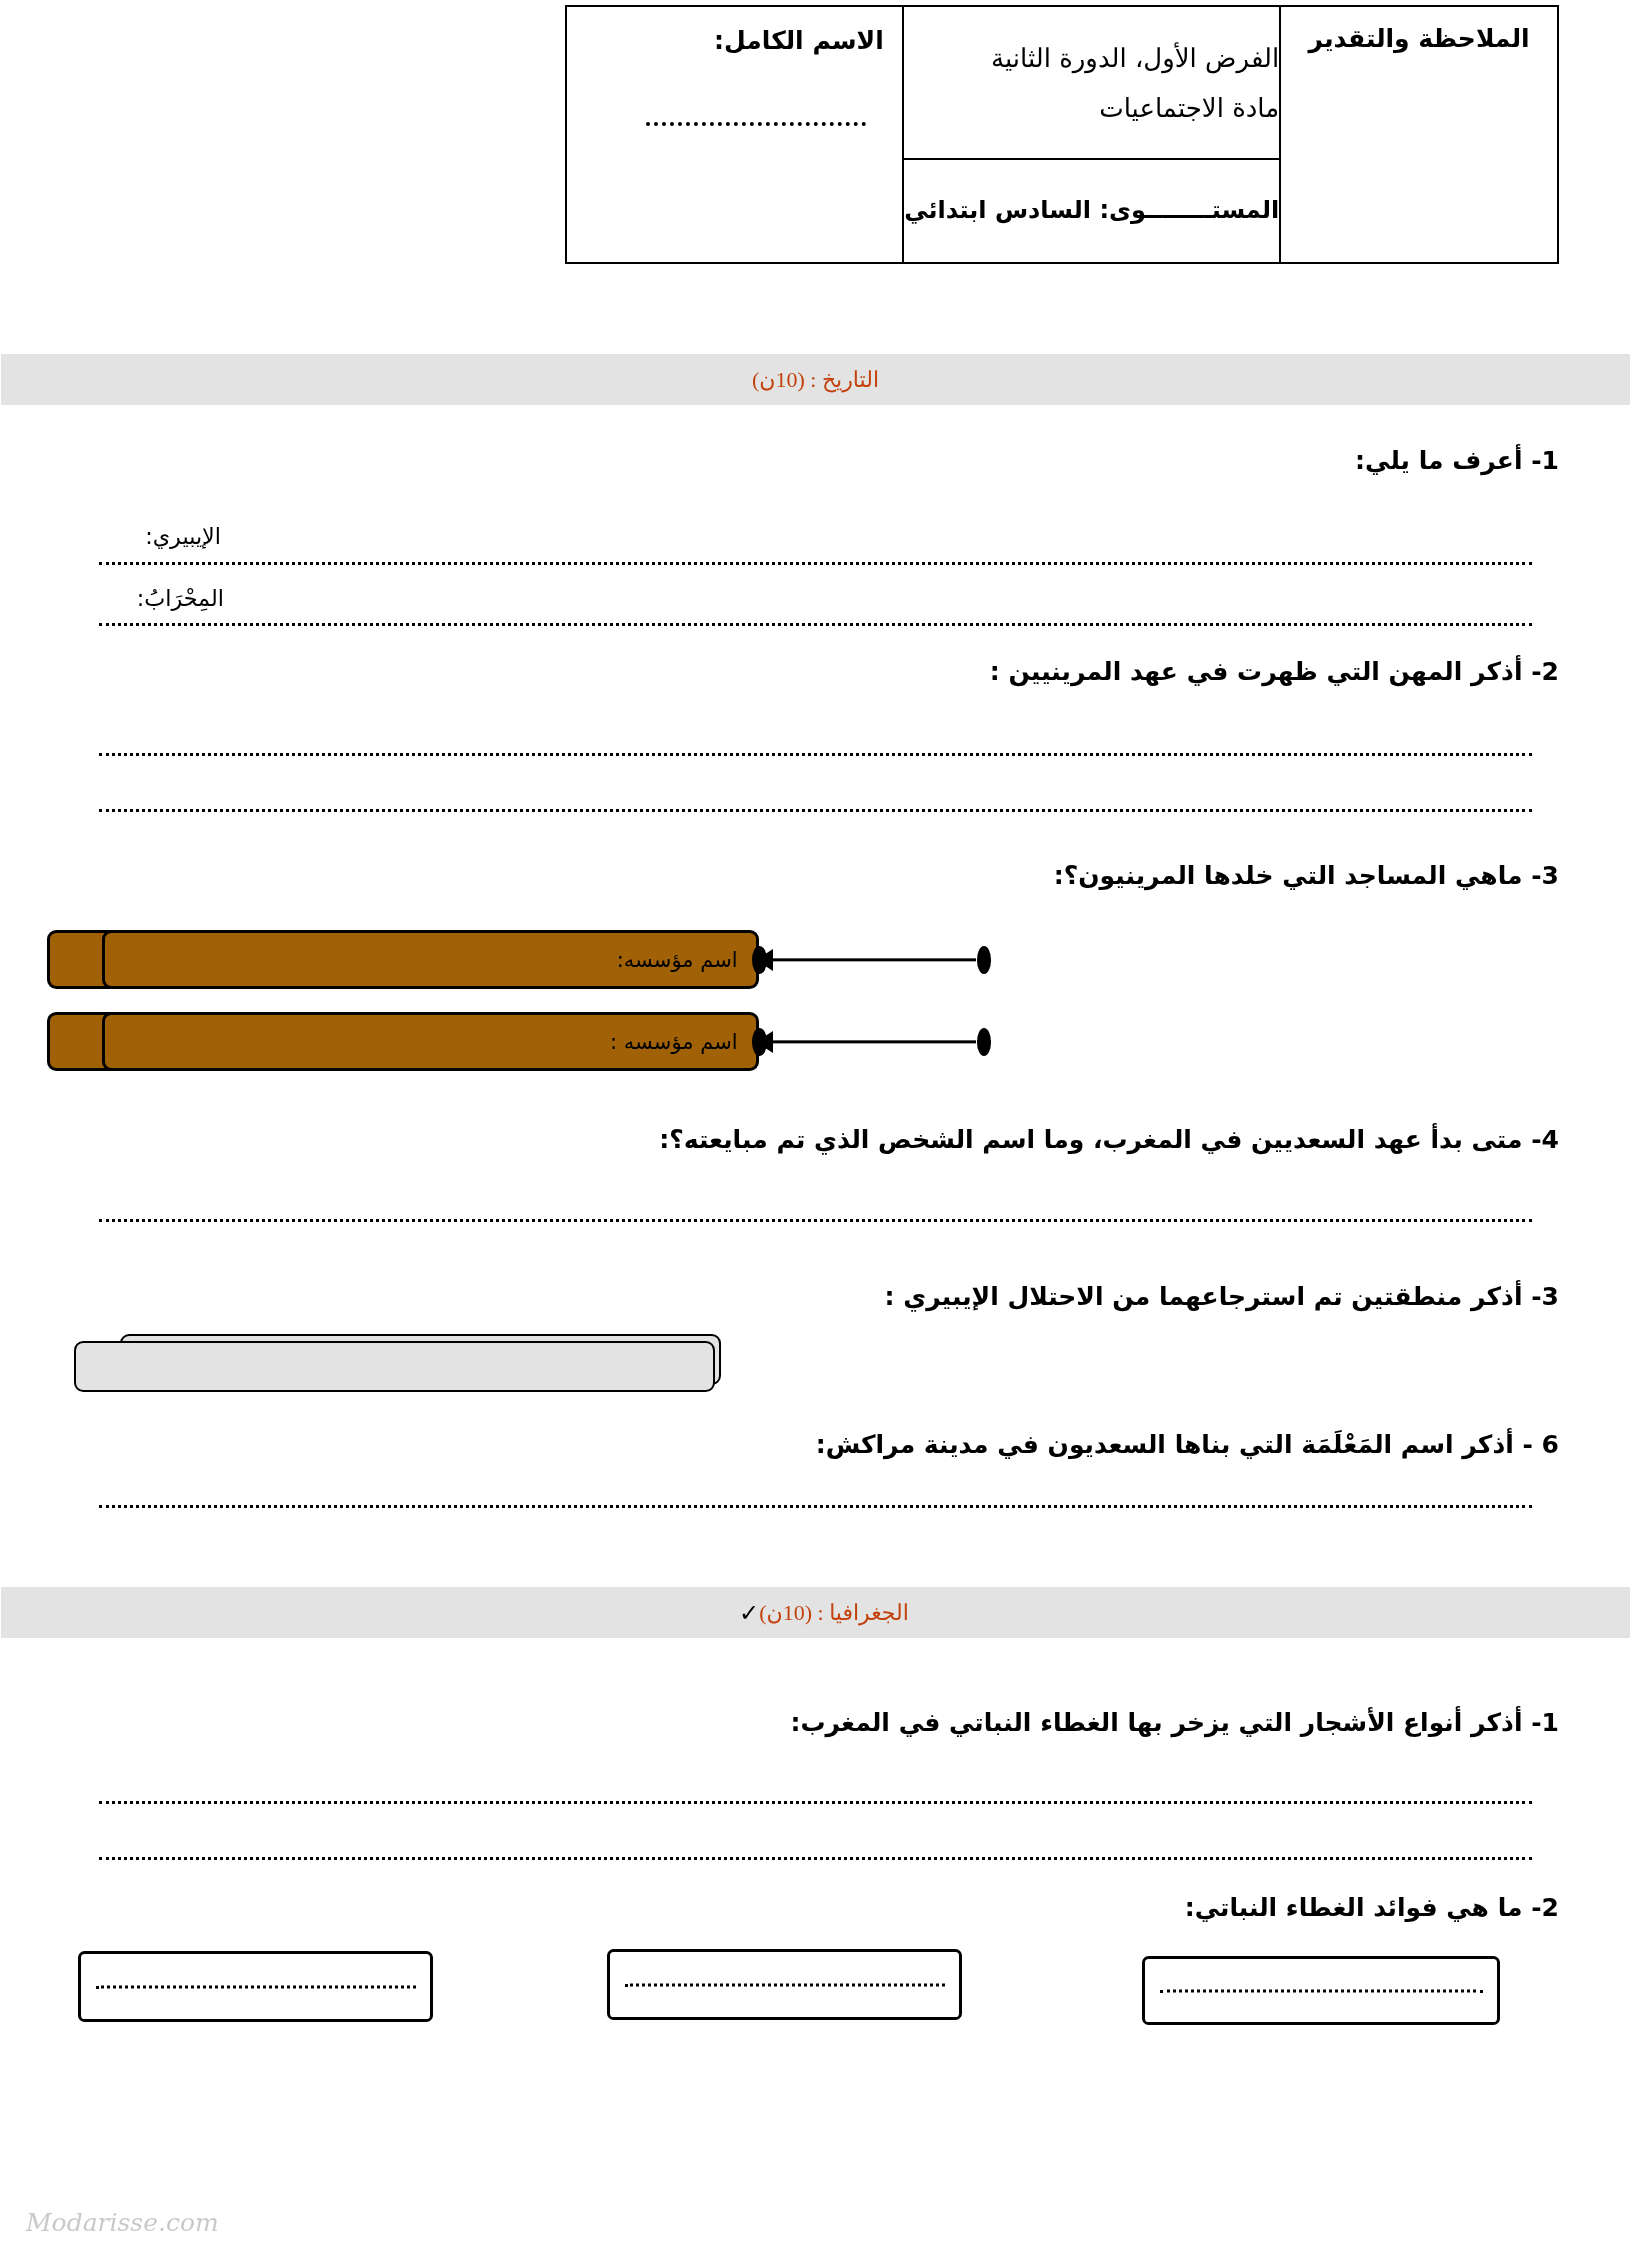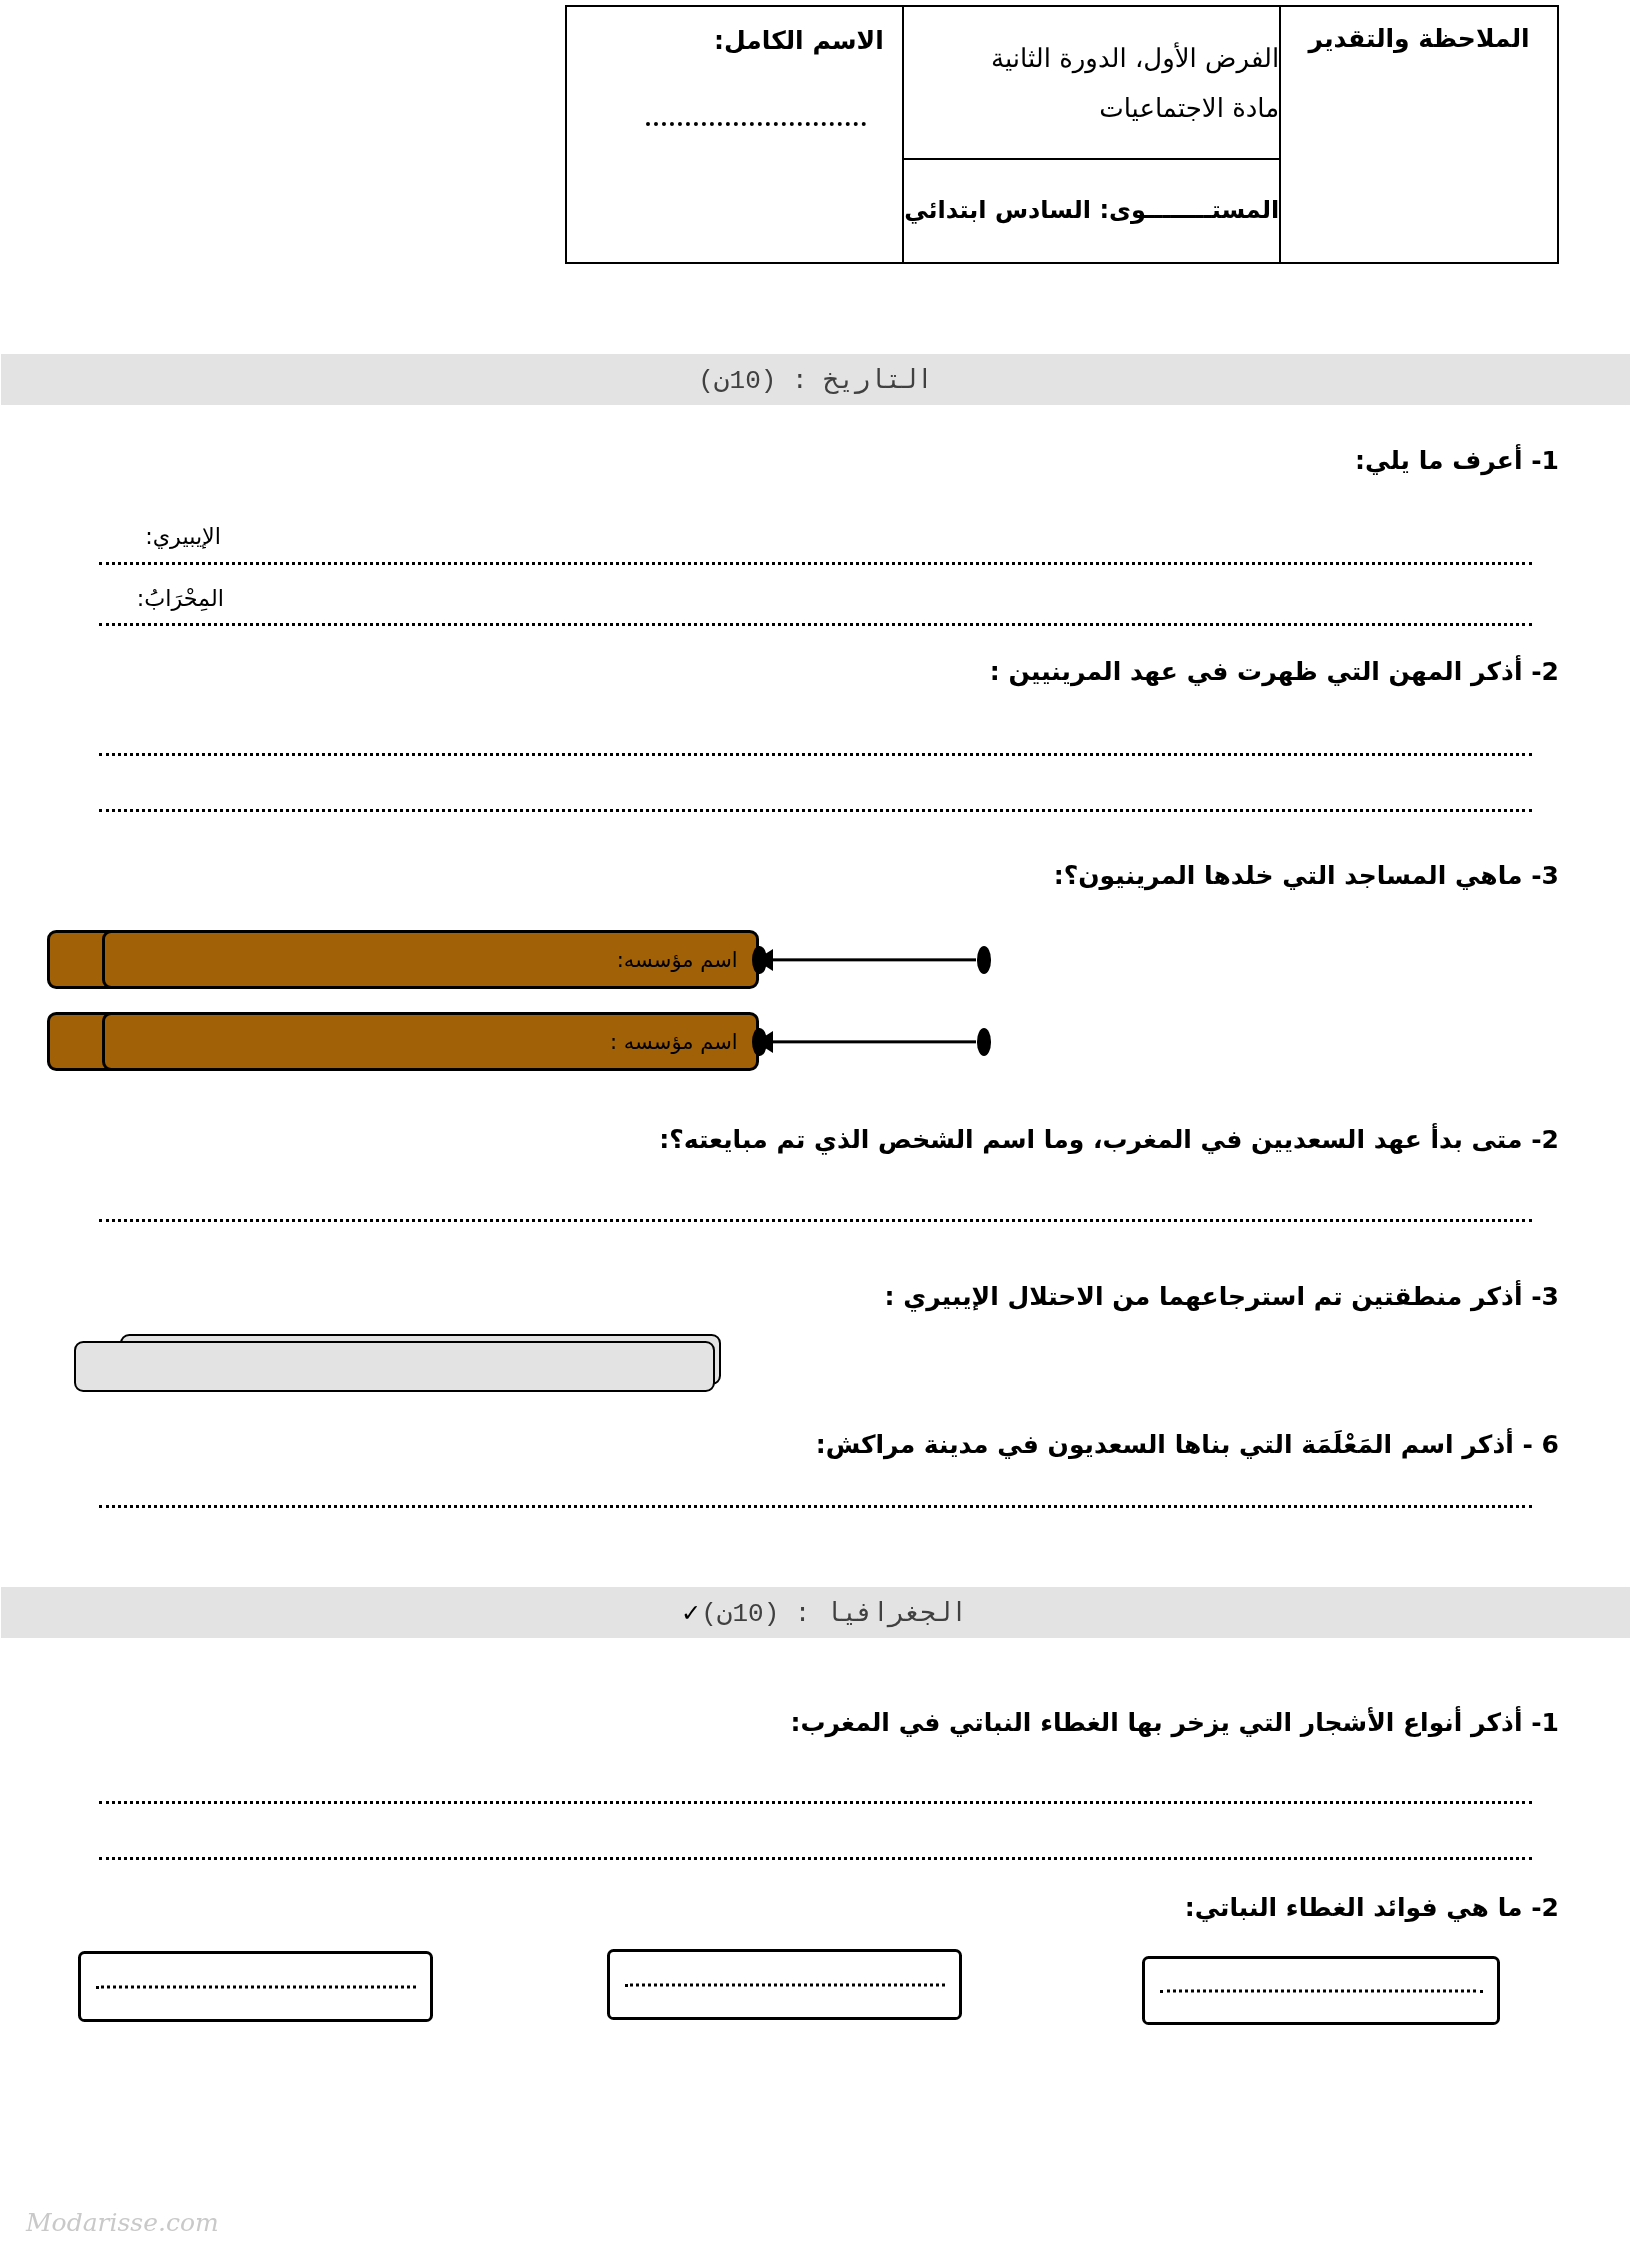--- a/index.html
+++ b/index.html
@@ -118,23 +118,23 @@
     left: 0;
     right: 0;
     background: #e3e3e3;
     height: 51px;
     display: flex;
     align-items: center;
     justify-content: center;
     direction: rtl;
   }
   .banner .btxt {
-    font-size: 26px;
-    font-family: Liberation Mono, monospace;
-    color: #404040;
+    font-size: 22px;
+    font-family: Liberation Serif, serif;
+    color: #c2410c;
     letter-spacing: 0px;
   }
   .banner .check {
     font-size: 24px;
     margin-left: 17px;
     font-family: "DejaVu Sans", sans-serif;
   }
 
   
   .q {
@@ -324,21 +324,21 @@
   <div class="rbox" style="top:1012px; left:102px; width:657px; height:59px;">
     <span class="btext">اسم مؤسسه :</span>
   </div>
   <div class="arrow-wrap" style="top:1029px; left:756px; width:227px;">
     <div class="arrow-line"></div>
     <div class="arrow-head"></div>
     <div class="node-dot" style="right:-8px;"></div>
     <div class="node-dot" style="left:-4px;"></div>
   </div>
 
-  <div class="q" style="top:1125px;">2- متى بدأ عهد السعديين في المغرب، وما اسم الشخص الذي تم مبايعته؟:</div>
+  <div class="q" style="top:1125px;">4- متى بدأ عهد السعديين في المغرب، وما اسم الشخص الذي تم مبايعته؟:</div>
   <div class="dotline" style="top:1219px; right:99px; left:99px;"></div>
 
   <div class="q" style="top:1282px;">3- أذكر منطقتين تم استرجاعهما من الاحتلال الإيبيري :</div>
   <div class="gbox" style="top:1334px; right:910px; width:601px; height:51px;"></div>
   <div class="gbox" style="top:1341px; left:74px; width:641px; height:51px;"></div>
 
   <div class="q" style="top:1430px;">6 - أذكر اسم المَعْلَمَة التي بناها السعديون في مدينة مراكش:</div>
   <div class="dotline" style="top:1505px; right:99px; left:99px;"></div>
 
   <div class="banner" style="top:1587px;">

